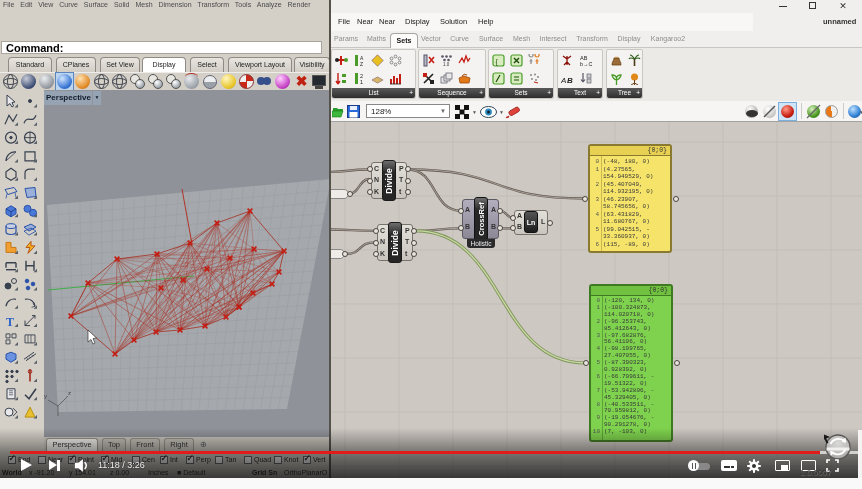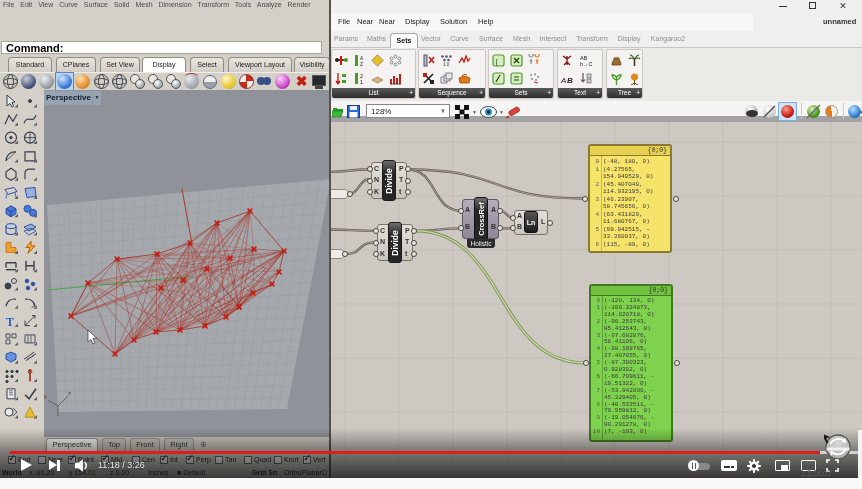--- a/index.html
+++ b/index.html
@@ -706,21 +706,21 @@
         </g>
       </svg>
 <svg class="ab" style="left:279px;top:24px;" width="13" height="13" viewBox="0 0 13 13">
         <path d="M6.5 13 V6 M6.5 8 Q3 7 2 3 Q6 3 6.5 6 M6.5 8 Q10 7 11 3 Q7 3 6.5 6" stroke="#4a9c28" stroke-width="1.3" fill="none"></path>
       </svg>
 <svg class="ab" style="left:297px;top:24px;" width="13" height="13" viewBox="0 0 13 13">
         <circle cx="6.5" cy="5" r="3.5" fill="#e08818"></circle>
         <path d="M6.5 8 V11 M6.5 11 L3 13 M6.5 11 L10 13 M6.5 11 V13" stroke="#6a4218" stroke-width="1" fill="none"></path>
       </svg>
     </div>
-<div class="ab" style="left:0;top:101px;width:531px;height:21px;background:#f6f5f4;border-bottom:6px solid #a3a3a3;">
+<div class="ab" style="left:0;top:101px;width:531px;height:21px;background:#f6f5f4;border-bottom:1px solid #a3a3a3;">
       <svg class="ab" style="left:1px;top:4px;" width="13" height="13" viewBox="0 0 13 13">
         <path d="M1 3 h4 l1 1 h5 v2 h-10z" fill="#2c9c2c"></path>
         <path d="M0 6 h11 l-2 6 h-9z" fill="#3db83d" stroke="#1a7a1a" stroke-width="0.6"></path>
       </svg>
 <svg class="ab" style="left:16px;top:4px;" width="13" height="13" viewBox="0 0 13 13">
         <rect x="0.5" y="0.5" width="12" height="12" fill="#2a6ad8" stroke="#1a3a88"></rect>
         <rect x="3" y="1" width="7" height="4" fill="#e8f0ff"></rect>
         <rect x="2.5" y="7" width="8" height="5.5" fill="#fff"></rect>
       </svg>
 <div class="ab" style="left:35px;top:3px;width:84px;height:14px;background:#fff;border:1px solid #888;font-size:8px;line-height:13px;padding-left:4px;color:#222;">128%<span style="position:absolute;right:3px;color:#666;font-size:6px;">▼</span></div>

